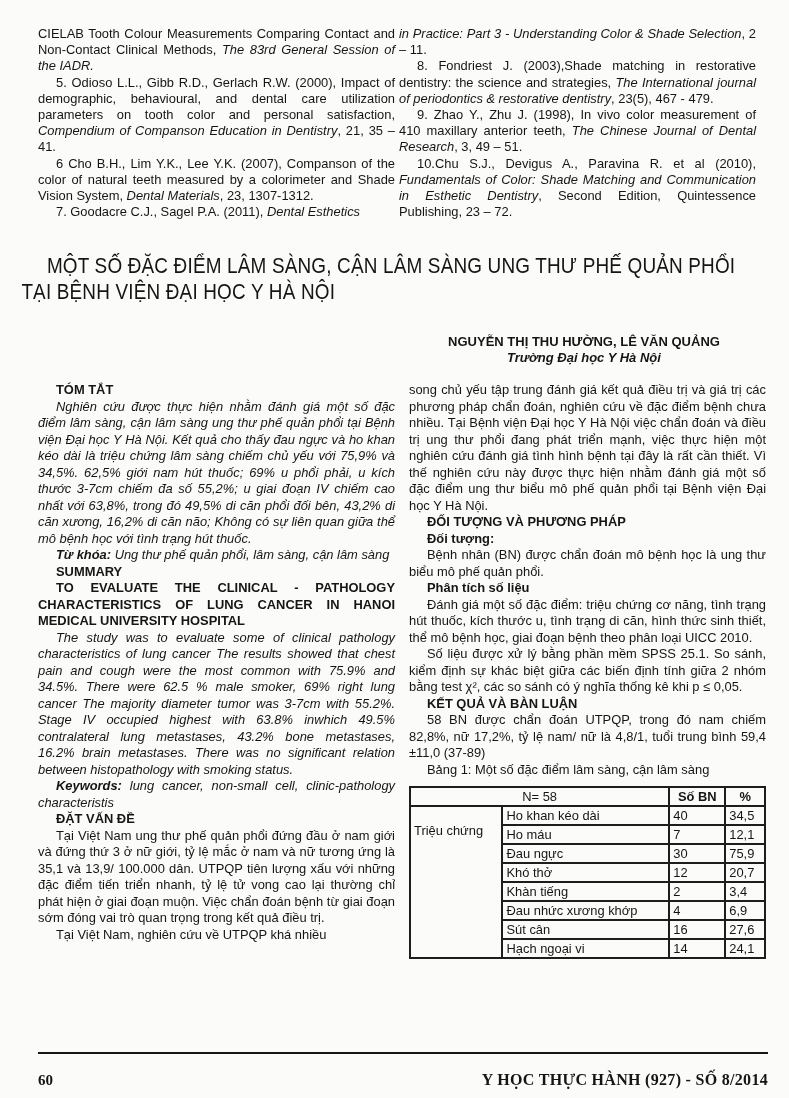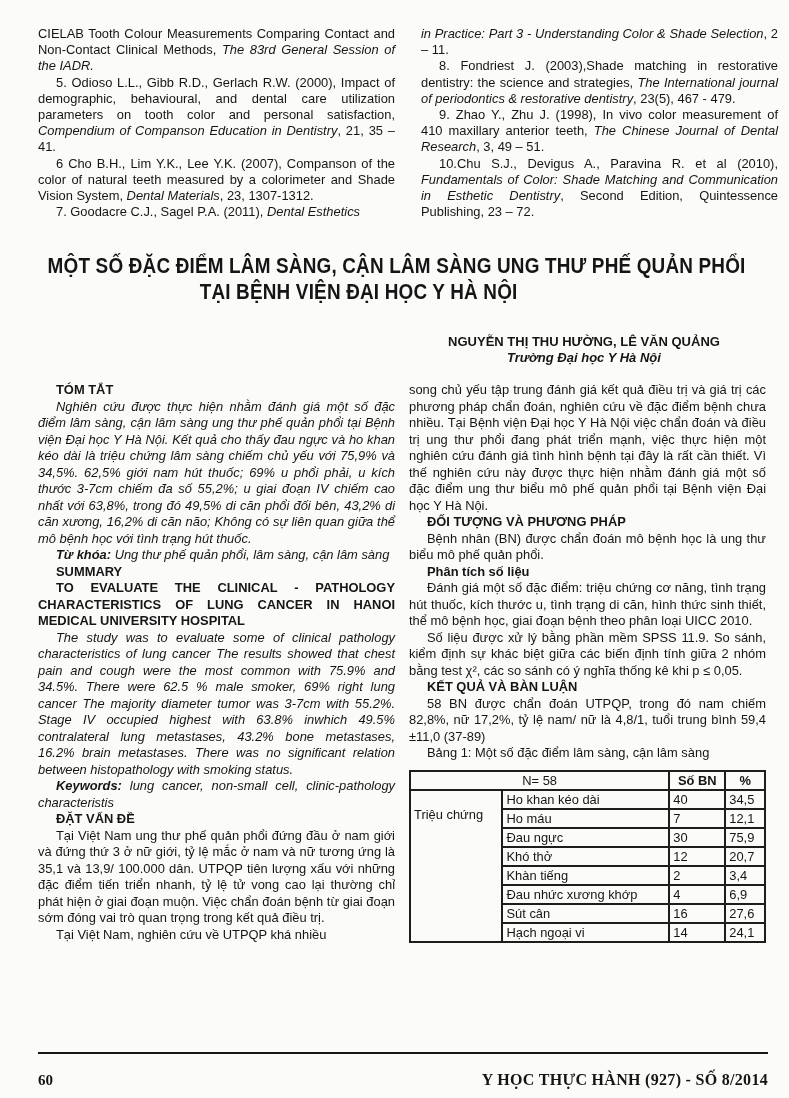--- a/index.html
+++ b/index.html
@@ -7,26 +7,26 @@
     position:relative;width:789px;height:1098px;margin:0 auto;
     background:#fbfbf9;color:#151515;overflow:hidden;
     font-family:"Liberation Sans","DejaVu Sans",sans-serif;
   }
   .col{width:357px;}
   .para{margin:0;text-indent:18px;text-align:justify;}
   .noindent{text-indent:0;}
   .bd{font-weight:bold;}
   .it{font-style:italic;}
 
-  .refs{position:absolute;top:26px;left:38px;display:flex;gap:26px;}
+  .refs{position:absolute;top:26px;left:38px;display:flex;gap:4px;}
   .refs .col{font-size:12.9px;line-height:16.2px;}
 
   .title-block{
-    position:absolute;top:253px;left:0;width:718px;text-align:center;
-    font-weight:bold;font-size:21.5px;line-height:26px;letter-spacing:.2px;
+    position:absolute;top:253px;left:0;width:718px;
+    font-weight:normal;font-size:21.5px;line-height:26px;letter-spacing:.2px;
   }
   .title-line{white-space:nowrap;}
   .title-line span{display:inline-block;transform:scaleX(.88);transform-origin:center;}
 
   .authors-block{
     position:absolute;top:334px;left:400px;width:368px;text-align:center;
     font-size:13px;font-weight:bold;line-height:16px;
   }
   .affiliation{font-style:italic;}
 
@@ -92,24 +92,25 @@
         <p class="para"><span class="it">The study was to evaluate some of clinical pathology characteristics of lung cancer The results showed that chest pain and cough were the most common with 75.9% and 34.5%. There were 62.5 % male smoker, 69% right lung cancer The majority diameter tumor was 3-7cm with 55.2%. Stage IV occupied highest with 63.8% inwhich 49.5% contralateral lung metastases, 43.2% bone metastases, 16.2% brain metastases. There was no significant relation between histopathology with smoking status.</span></p>
         <p class="para"><span class="bd it">Keywords: </span><span class="it">lung cancer, non-small cell, clinic-pathology characteristis</span></p>
         <p class="para"><span class="bd">ĐẶT VẤN ĐỀ</span></p>
         <p class="para"><span>Tại Việt Nam ung thư phế quản phổi đứng đầu ở nam giới và đứng thứ 3 ở nữ giới, tỷ lệ mắc ở nam và nữ tương ứng là 35,1 và 13,9/ 100.000 dân. UTPQP tiên lượng xấu với những đặc điểm tiến triển nhanh, tỷ lệ tử vong cao lại thường chỉ phát hiện ở giai đoạn muộn. Việc chẩn đoán bệnh từ giai đoạn sớm đóng vai trò quan trọng trong kết quả điều trị.</span></p>
         <p class="para"><span>Tại Việt Nam, nghiên cứu về UTPQP khá nhiều</span></p>
       </div>
     <div class="col">
       <div id="body-right-paras">
           <p class="para noindent"><span>song chủ yếu tập trung đánh giá kết quả điều trị và giá trị các phương pháp chẩn đoán, nghiên cứu về đặc điểm bệnh chưa nhiều. Tại Bệnh viện Đại học Y Hà Nội việc chẩn đoán và điều trị ung thư phổi đang phát triển mạnh, việc thực hiện một nghiên cứu đánh giá tình hình bệnh tại đây là rất cần thiết. Vì thế nghiên cứu này được thực hiện nhằm đánh giá một số đặc điểm ung thư biểu mô phế quản phổi tại Bệnh viện Đại học Y Hà Nội.</span></p>
           <p class="para"><span class="bd">ĐỐI TƯỢNG VÀ PHƯƠNG PHÁP</span></p>
+          <p class="para"><span class="bd">Đối tượng:</span></p>
           <p class="para"><span>Bệnh nhân (BN) được chẩn đoán mô bệnh học là ung thư biểu mô phế quản phổi.</span></p>
           <p class="para"><span class="bd">Phân tích số liệu</span></p>
           <p class="para"><span>Đánh giá một số đặc điểm: triệu chứng cơ năng, tình trạng hút thuốc, kích thước u, tình trạng di căn, hình thức sinh thiết, thể mô bệnh học, giai đoạn bệnh theo phân loại UICC 2010.</span></p>
-          <p class="para"><span>Số liệu được xử lý bằng phần mềm SPSS 11.9. So sánh, kiểm định sự khác biệt giữa các biến định tính giữa 2 nhóm bằng test χ², các so sánh có ý nghĩa thống kê khi p ≤ 0,05.</span></p>
+          <p class="para"><span>Số liệu được xử lý bằng phần mềm SPSS 25.1. So sánh, kiểm định sự khác biệt giữa các biến định tính giữa 2 nhóm bằng test χ², các so sánh có ý nghĩa thống kê khi p ≤ 0,05.</span></p>
           <p class="para"><span class="bd">KẾT QUẢ VÀ BÀN LUẬN</span></p>
           <p class="para"><span>58 BN được chẩn đoán UTPQP, trong đó nam chiếm 82,8%, nữ 17,2%, tỷ lệ nam/ nữ là 4,8/1, tuổi trung bình 59,4 ±11,0 (37-89)</span></p>
           <p class="para"><span>Bảng 1: Một số đặc điểm lâm sàng, cận lâm sàng</span></p>
         </div>
       <table class="data-table">
         <thead>
           <tr>
             <th class="plain" colspan="2">N= 58</th>
             <th>Số BN</th>
             <th>%</th>

